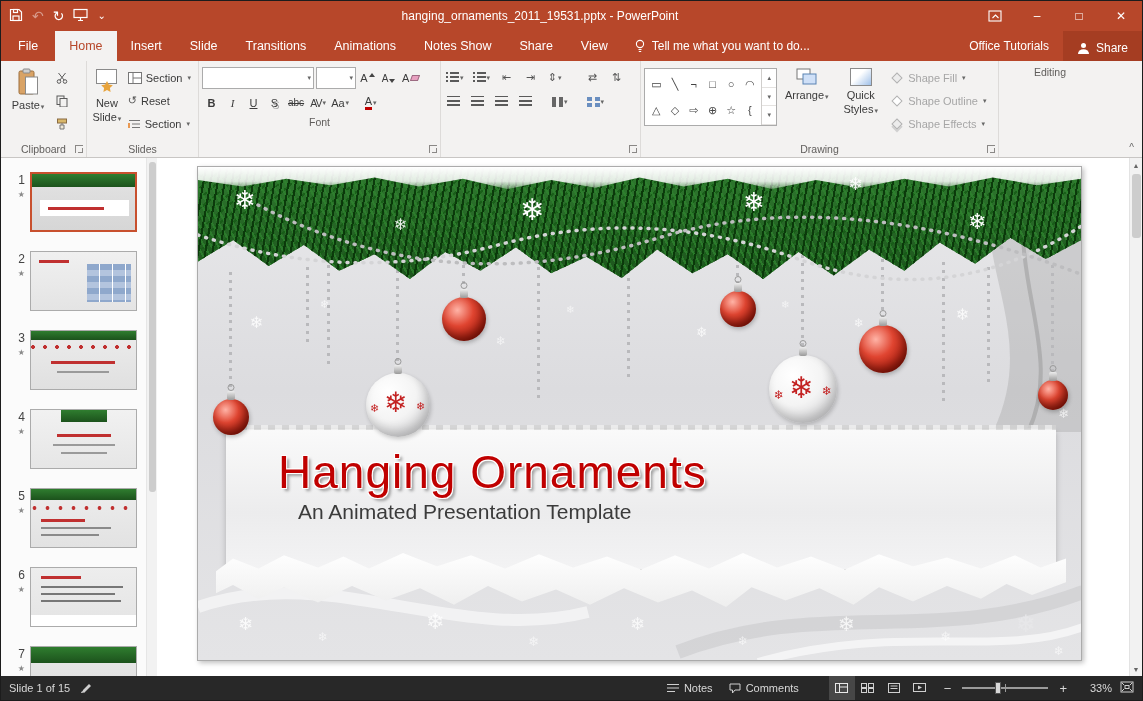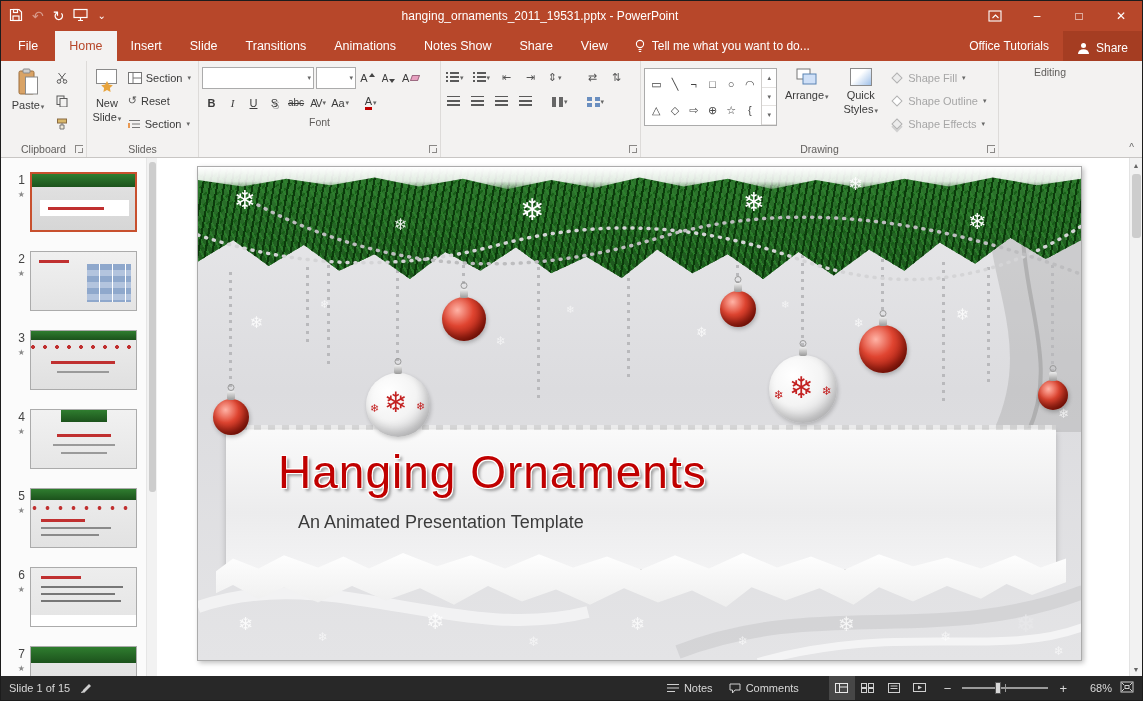--- a/index.html
+++ b/index.html
@@ -145,21 +145,21 @@
     repeating-linear-gradient(140deg,rgba(22,92,22,.85) 0 2px,transparent 2px 8px),
     linear-gradient(180deg,#2f7a2f,#1b521b);
     clip-path:polygon(0 0,100% 0,100% 62%,96% 78%,92% 60%,88% 82%,84% 64%,80% 88%,76% 70%,72% 92%,68% 72%,64% 95%,60% 74%,56% 90%,52% 70%,48% 94%,44% 76%,40% 90%,36% 68%,32% 88%,28% 72%,24% 95%,20% 74%,16% 88%,12% 66%,8% 84%,4% 62%,0 80%)}
   .snowtop{position:absolute;left:0;top:0;width:100%;height:26px;z-index:6;background:linear-gradient(#ffffff,rgba(255,255,255,.85) 55%,rgba(255,255,255,0));
     clip-path:polygon(0 0,100% 0,100% 45%,95% 70%,90% 40%,85% 75%,80% 45%,75% 80%,70% 50%,65% 85%,60% 45%,55% 75%,50% 40%,45% 80%,40% 50%,35% 85%,30% 45%,25% 75%,20% 40%,15% 70%,10% 45%,5% 75%,0 50%)}
   .drape{position:absolute;left:0;top:0;z-index:6;pointer-events:none}
   .banner{position:absolute;left:28px;top:262px;width:830px;height:140px;z-index:3;background:linear-gradient(180deg,#fafafa,#ececed 60%,#f3f3f4);box-shadow:0 3px 6px rgba(0,0,0,.22),0 -1px 0 #cfcfcf}
   .banner::before{content:"";position:absolute;left:0;top:-4px;width:100%;height:5px;background:repeating-linear-gradient(90deg,#d3d3d3 0 7px,#efefef 7px 14px);opacity:.8}
   .slide-title{position:absolute;left:52px;top:16px;font-size:46px;letter-spacing:1px;color:#C00000;
     text-shadow:-1px -1px 0 #fff,1px -1px 0 #fff,-1px 1px 0 #fff,1px 1px 0 #fff,3px 3px 3px rgba(0,0,0,.35);cursor:text}
-  .slide-subtitle{position:absolute;left:72px;top:83px;font-size:18px;color:#3b3b3b;cursor:text}
+  .slide-subtitle{position:absolute;left:72px;top:71px;font-size:21px;color:#3b3b3b;cursor:text}
   .shelf{position:absolute;left:18px;top:385px;width:850px;height:55px;z-index:4;background:linear-gradient(#ffffff,#eeeeee);filter:drop-shadow(0 2px 2px rgba(0,0,0,.25));
     clip-path:polygon(0% 35%,2% 12%,5% 30%,8% 6%,12% 28%,15% 8%,18% 30%,22% 2%,26% 26%,30% 6%,34% 30%,38% 4%,42% 28%,46% 8%,50% 32%,54% 6%,58% 30%,62% 2%,66% 28%,70% 8%,74% 32%,78% 4%,82% 26%,86% 10%,90% 30%,94% 6%,97% 28%,100% 12%,100% 55%,96% 78%,93% 58%,90% 85%,86% 62%,82% 90%,78% 64%,75% 96%,71% 66%,67% 88%,63% 64%,60% 100%,56% 70%,52% 92%,48% 66%,44% 96%,40% 68%,36% 90%,32% 62%,28% 96%,24% 66%,20% 88%,16% 62%,12% 92%,8% 64%,5% 85%,2% 60%,0% 75%)}
 
   
   .statusbar{height:24px;background:#282828;color:#D8D8D8;display:flex;align-items:center;font-size:11px;padding:0 8px;gap:10px;flex:0 0 auto}
   .sb-right{margin-left:auto;display:flex;align-items:center;gap:8px}
   .sb-item{display:flex;align-items:center;gap:5px;padding:0 4px;height:24px;cursor:default}
   .viewicons{display:flex;align-items:center;margin-left:18px}
   .vicon{width:26px;height:24px;display:flex;align-items:center;justify-content:center;cursor:default}
   .vicon.current{background:#474747}
@@ -671,21 +671,21 @@
               <rect x=".5" y=".5" width="12" height="8" fill="none" stroke="#cfcfcf"></rect>
               <path d="M5 2.5 l4 2 -4 2 z" fill="#cfcfcf"></path>
             </svg>
         </span>
       </div>
       <span class="zbtn">−</span>
       <div class="ztrack">
           <div class="zthumb"></div>
         </div>
       <span class="zbtn">+</span>
-      <span class="zpct">68%</span>
+      <span class="zpct">33%</span>
       <span>
         <svg width="14" height="12" fill="none" stroke="#cfcfcf">
             <rect x="1" y="1" width="12" height="10"></rect>
             <path d="M4 4 l-2 -2 M10 4 l2 -2 M4 8 l-2 2 M10 8 l2 2"></path>
             <rect x="5" y="4.5" width="4" height="3"></rect>
           </svg>
       </span>
     </div>
   </div>
 </div>

